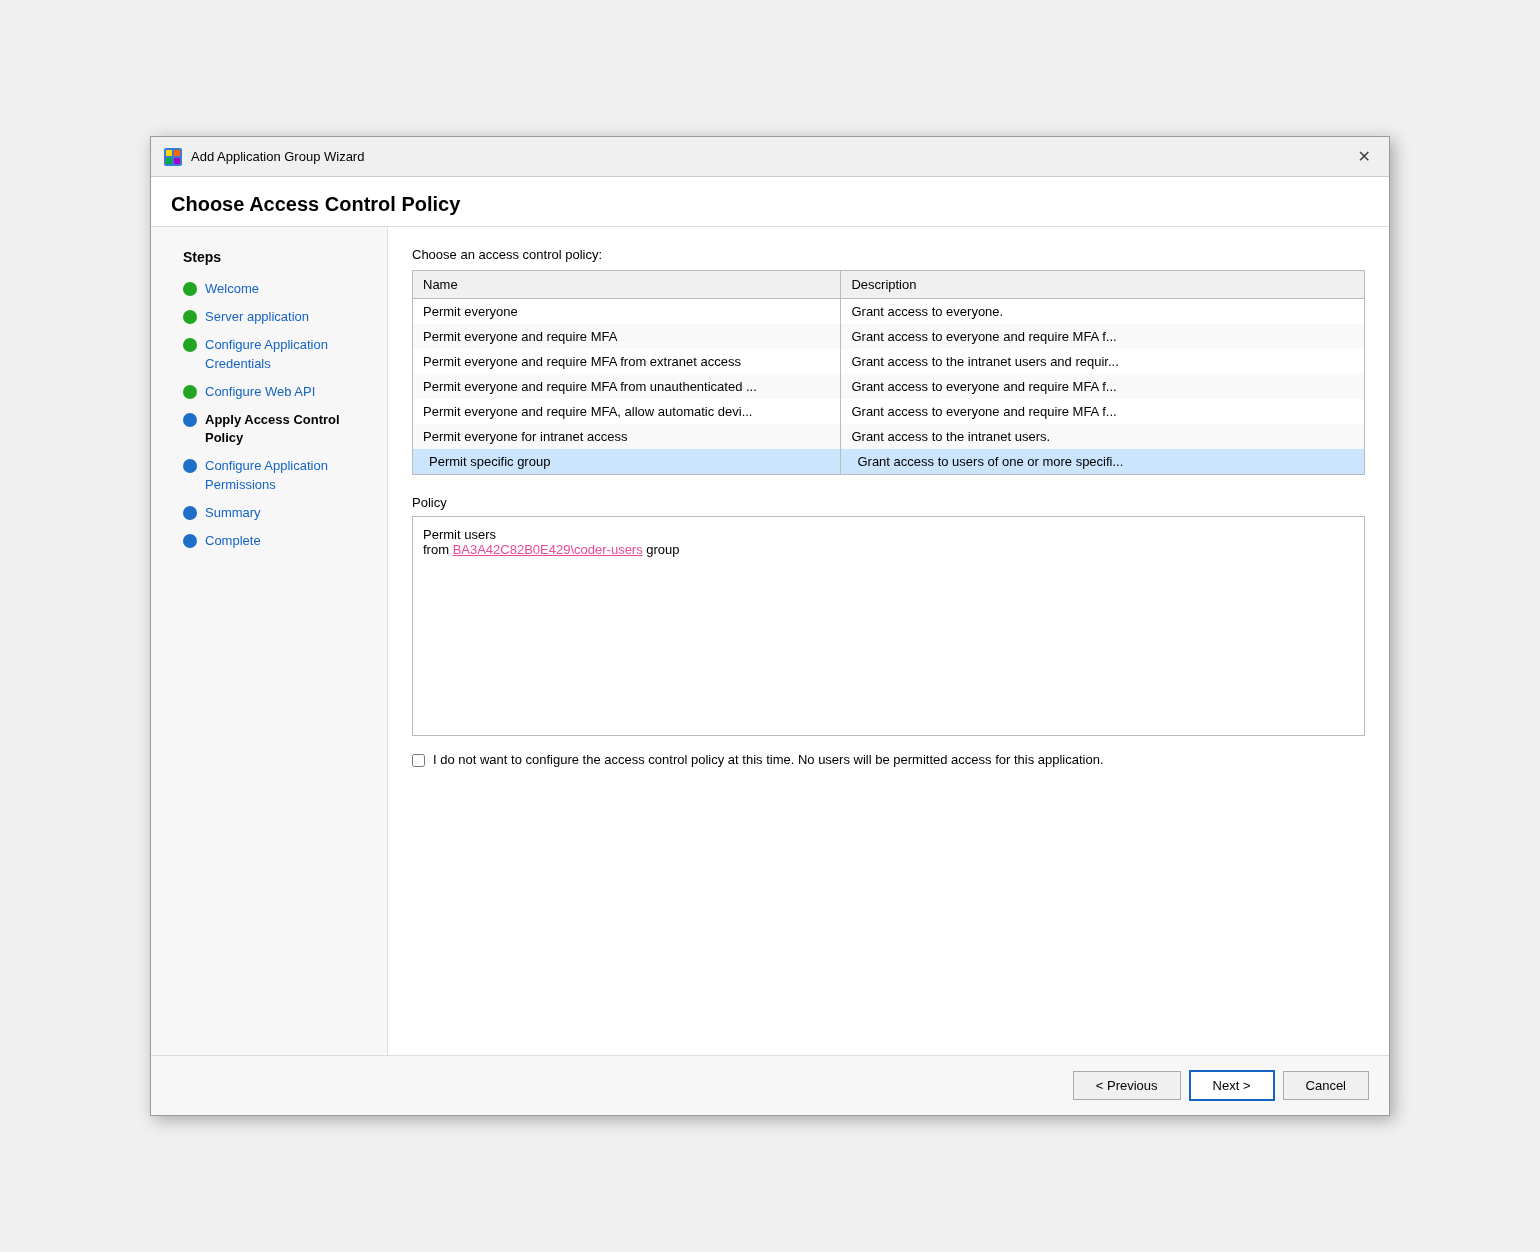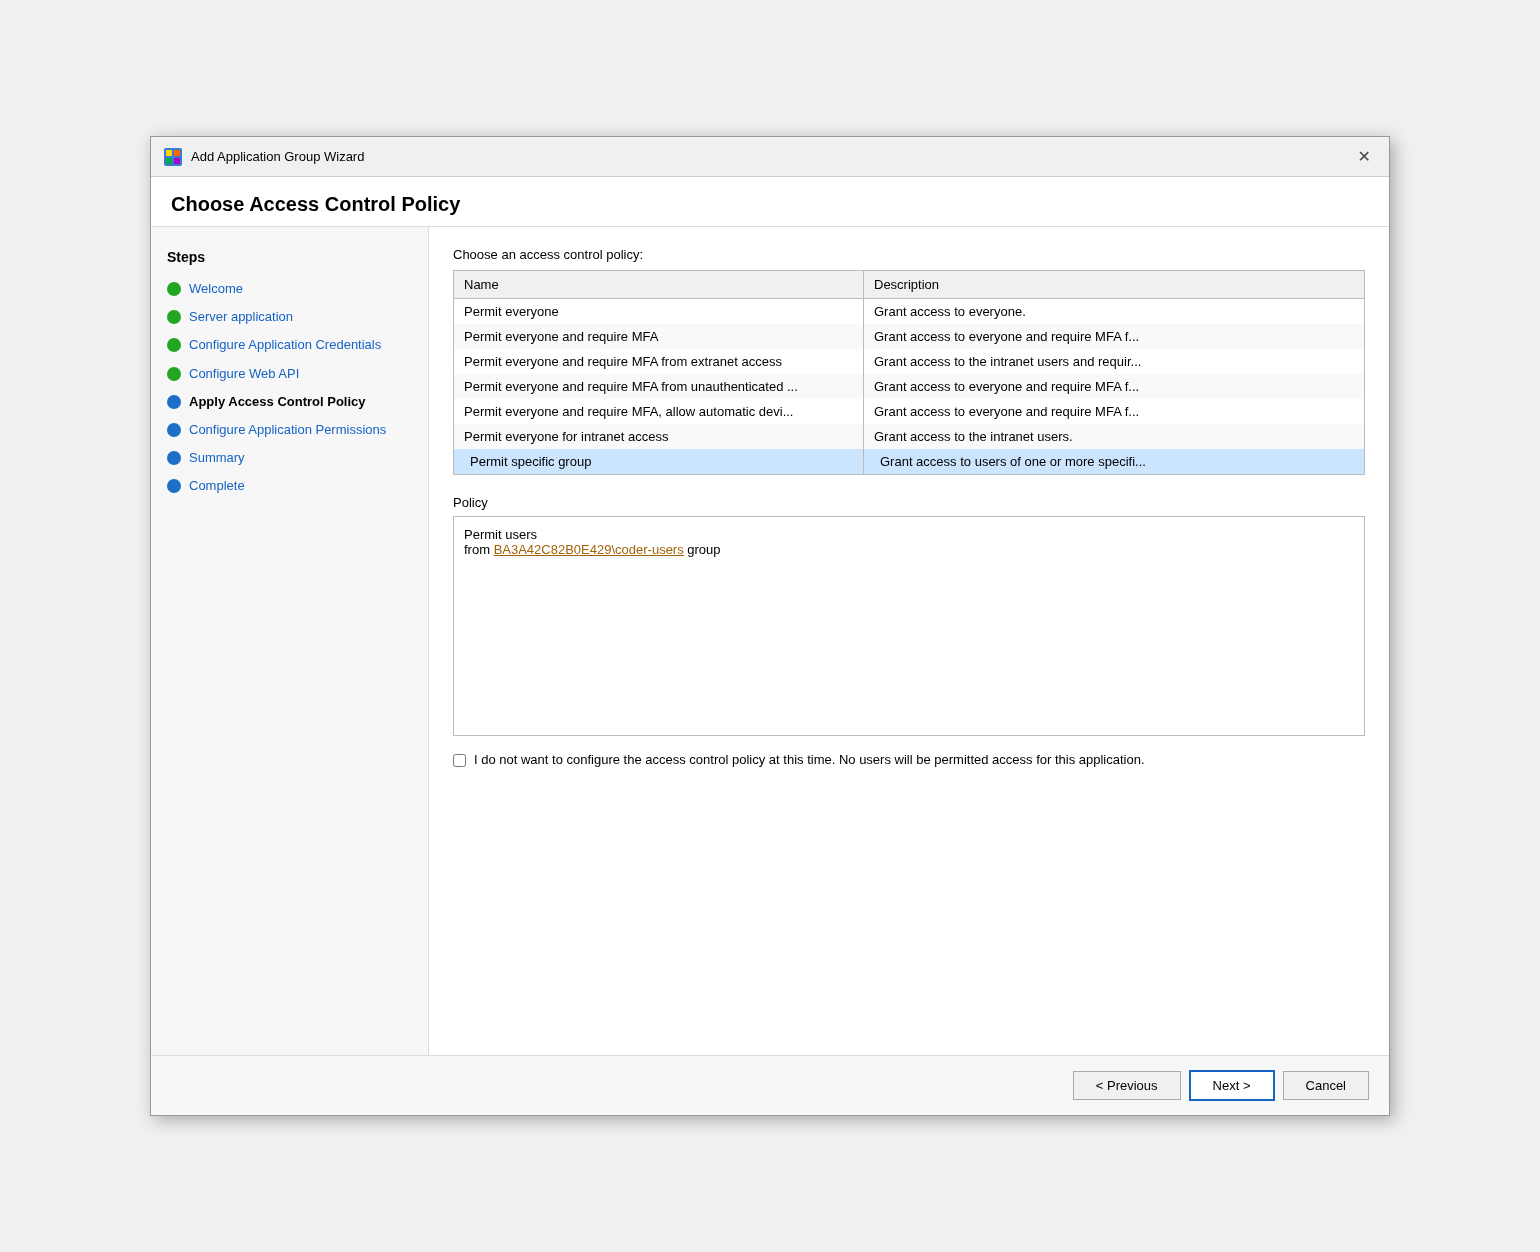--- a/index.html
+++ b/index.html
@@ -53,24 +53,24 @@
       font-weight: bold;
       color: #000;
       border-bottom: 1px solid #ddd;
     }
     .content-area {
       display: flex;
       flex: 1;
       overflow: hidden;
     }
     .sidebar {
-      width: 278px;
+      width: 237px;
       background: #f7f7f7;
       border-right: 1px solid #ddd;
-      padding: 16px 0;
+      padding: 16px 16px;
       flex-shrink: 0;
     }
     .sidebar-header {
       font-weight: bold;
       font-size: 14px;
       padding: 6px 16px 10px 16px;
       color: #000;
     }
     .sidebar-item {
       display: flex;
@@ -159,21 +159,21 @@
     .policy-box {
       border: 1px solid #bbb;
       background: #fff;
       min-height: 220px;
       padding: 10px;
       font-size: 13px;
       color: #000;
       margin-bottom: 16px;
     }
     .policy-box-link {
-      color: #a16207;
+      color: #ec4899;
       text-decoration: underline;
     }
     .checkbox-row {
       display: flex;
       align-items: flex-start;
       gap: 8px;
       margin-bottom: 20px;
       font-size: 13px;
       color: #000;
     }

